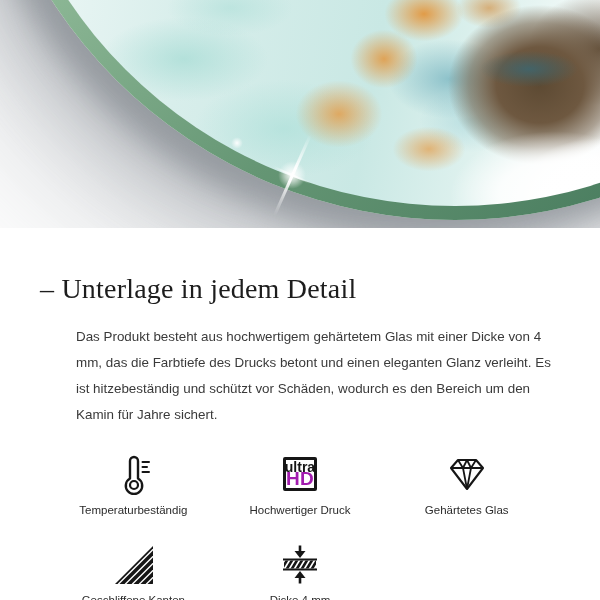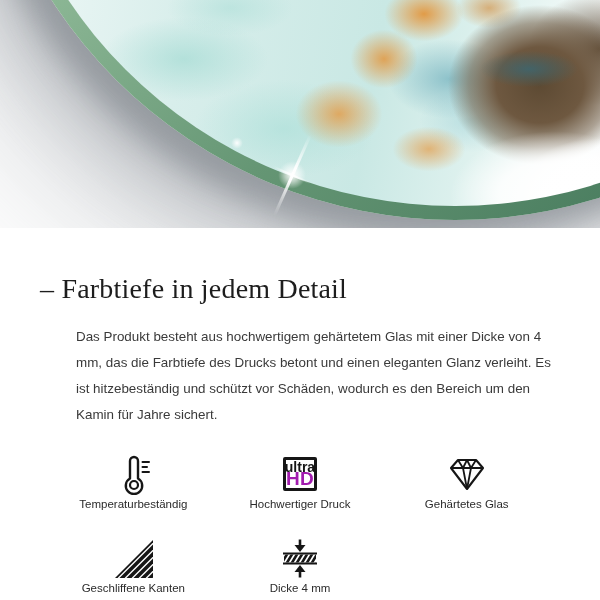--- a/index.html
+++ b/index.html
@@ -99,21 +99,21 @@
     row-gap:25px;
   }
   .feature {
     display:flex; flex-direction:column; align-items:center;
   }
   .feature-icon {
     width:44px; height:44px;
     display:flex; align-items:center; justify-content:center;
   }
   .feature-label {
-    margin-top:1px;
+    margin-top:7px;
     font-size:11.5px;
     line-height:14px;
     color:#2b2b2b;
     text-align:center;
   }
   .uhd-box {
     width:34px; height:34px;
     border:3px solid #161616;
     border-radius:2px;
     display:flex; flex-direction:column; align-items:center; justify-content:center;
@@ -134,21 +134,21 @@
   <div class="sparkle">
     <div class="ray-v"></div>
     <div class="ray-h"></div>
     <div class="core"></div>
   </div>
 </div>
 
 <div class="content">
   <h1 class="headline">
     <br>
-    <span>– Farbtiefe in jedem Detail</span>
+    <span>– Unterlage in jedem Detail</span>
   </h1>
   <p class="description">Das Produkt besteht aus hochwertigem gehärtetem Glas mit einer Dicke von 4 mm, das die Farbtiefe des Drucks betont und einen eleganten Glanz verleiht. Es ist hitzebeständig und schützt vor Schäden, wodurch es den Bereich um den Kamin für Jahre sichert.</p>
 
   <div class="features">
 
     <div class="feature">
       <span class="feature-icon">
         <svg width="44" height="44" viewBox="0 0 44 44" fill="none" stroke="#161616">
           <path d="M19 9 a4 4 0 0 1 8 0 v17.5 a8.2 8.2 0 1 1 -8 0 z" stroke-width="2.4" stroke-linejoin="round"></path>
           <circle cx="23" cy="33" r="4" stroke-width="2.2"></circle>

